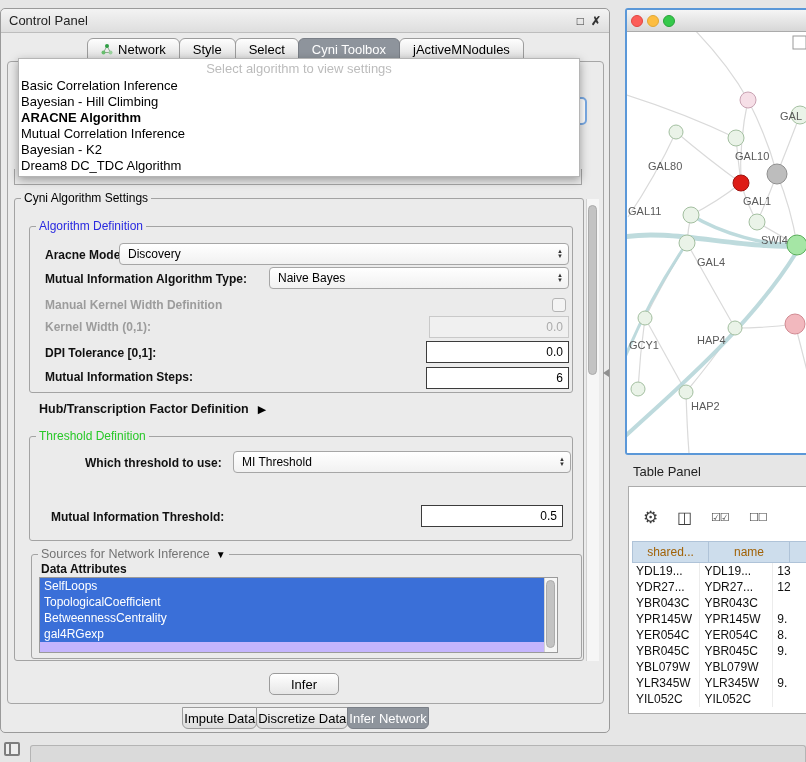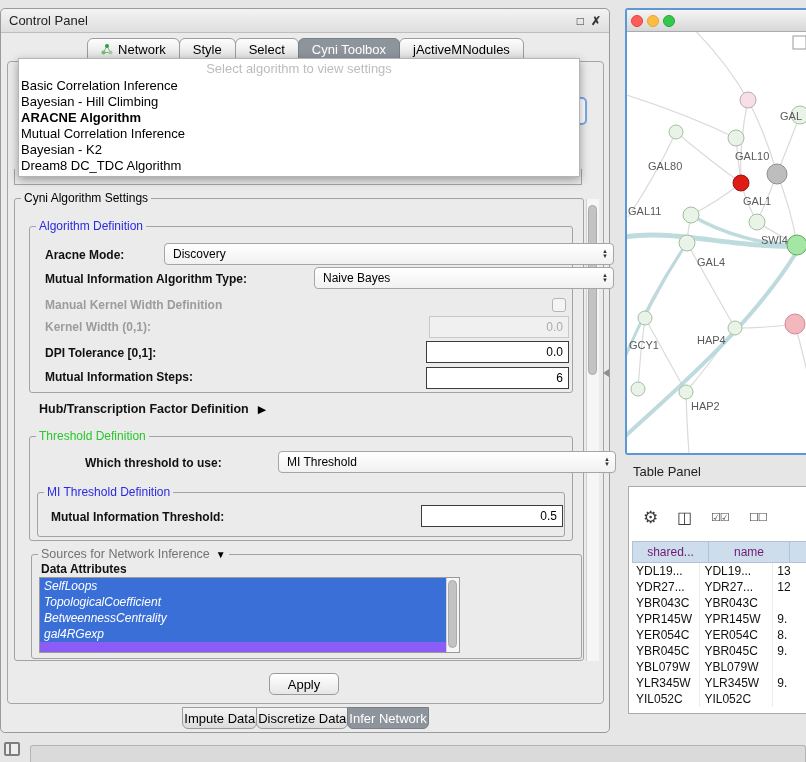--- a/index.html
+++ b/index.html
@@ -46,38 +46,38 @@
   .lg-black { color:#000; }
   .lg-blue { color:#2a2ae0; }
   .lg-green { color:#28c828; }
 
   .lbl { position:absolute; font-size:12px; font-weight:bold; color:#111; height:16px; line-height:16px; white-space:nowrap; }
   .lbl.dis { color:#9c9c9c; }
   .lbl.plain { font-weight:bold; font-size:12.5px; }
 
   .combo { position:absolute; height:22px; background:linear-gradient(#ffffff,#f1f1f1);
         border:1px solid #a6a6a6; border-radius:4px; display:flex; align-items:center;
-        padding-left:8px; font-size:12px; color:#000;margin-left:45px; }
+        padding-left:8px; font-size:12px; color:#000; }
   .ca { margin-left:auto; display:flex; flex-direction:column; align-items:center;
         justify-content:center; padding:0 5px; color:#333; }
   .ca i { font-style:normal; font-size:6px; line-height:5px; }
 
   .field { position:absolute; height:22px; border:1px solid #3c3c3c; background:#fff;
         font-size:12px; text-align:right; padding:0 5px; font-family:inherit; color:#000; }
   .field.dis { border:1px solid #c9c9c9; background:#f0f0f0; color:#ababab; }
 
   .checkbox { position:absolute; width:14px; height:14px; border:1px solid #b5b5b5;
         border-radius:3px; background:#f4f4f4; }
 
   .hub-row { position:absolute; left:38px; top:392px; height:16px; display:flex;
         align-items:center; gap:9px; }
   .tri { font-size:11px; color:#000; }
 
-  .attr-list { position:absolute; left:38px; top:568px; width:421px; height:76px;
-        background:#8b5cf6; border:1px solid #9a9a9a; overflow:hidden;font-style:italic; }
+  .attr-list { position:absolute; left:38px; top:568px; width:519px; height:76px;
+        background:#c4b5fd; border:1px solid #9a9a9a; overflow:hidden; }
   .attr-item { height:16px; line-height:16px; font-size:12px; padding-left:4px;
         background:#3a6fd8; color:#fff; width:504px; white-space:nowrap; }
   .vscroll { position:absolute; background:#f6f6f6; border-left:1px solid #d2d2d2; }
   .vthumb { position:absolute; left:1px; width:9px; background:#c3c3c3; border-radius:5px; border:1px solid #ababab; }
 
   .apply-btn { position:absolute; left:268px; top:664px; width:70px; height:22px;
         border:1px solid #9b9b9b; border-radius:5px; background:linear-gradient(#ffffff,#e6e6e6);
         font-size:13px; font-family:inherit; color:#000; }
 
   .cp-bottom-tabs { position:absolute; left:0; right:0; top:698px; height:22px;
@@ -98,21 +98,21 @@
   .tl.green { left:36px; background:#35c94b; border:1px solid #2aa33b; }
   .net-canvas { position:relative; height:421px; background:#fff; }
 
   
   .tp-label { position:absolute; left:633px; top:464px; font-size:13px; color:#222; }
   .tp { position:absolute; left:628px; top:486px; width:182px; height:228px;
         background:#fff; border:1px solid #ababab; overflow:hidden; }
   .tp-icon { position:absolute; color:#3d3d3d; }
   .tp-head { position:absolute; left:3px; top:54px; display:flex; }
   .tp-hcell { height:22px; background:#cdddec; border:1px solid #afc3d8; margin-left:-1px;
-        display:flex; align-items:center; justify-content:center; font-size:12px; color:#701a75; }
+        display:flex; align-items:center; justify-content:center; font-size:12px; color:#a16207; }
   .tp-hcell:first-child { margin-left:0; }
   .tp-rows { position:absolute; left:3px; top:76px; right:0; }
   .tp-row { display:flex; height:16px; align-items:center; font-size:12px; color:#111; }
   .tp-cell { padding-left:4px; overflow:hidden; white-space:nowrap; border-right:1px solid #ececec; height:16px; line-height:16px; }
 
   
   .mini-win { position:absolute; left:4px; top:742px; width:16px; height:14px;
         border:2px solid #7e7e7e; border-radius:2px; background:#eee; }
   .mini-inner { width:5px; height:100%; border-right:2px solid #7e7e7e; }
   .bottom-strip { position:absolute; left:30px; top:745px; width:776px; height:17px;
@@ -228,23 +228,20 @@
 
     <span class="lbl" style="left:84px;top:446px;">Which threshold to use:</span>
     <div class="combo" style="left:232px;top:442px;width:338px;">
       <span>MI Threshold</span>
       <span class="ca">
           <i>▲</i>
           <i>▼</i>
         </span>
     </div>
 
-    <fieldset class="fs" style="left:36px;top:476px;width:528px;height:52px;">
-      <legend class="lg-blue">MI Threshold Definition</legend>
-    </fieldset>
 
     <span class="lbl" style="left:50px;top:500px;">Mutual Information Threshold:</span>
     <input class="field" style="left: 420px; top: 496px; width: 142px;" value="0.5">
 
     <fieldset class="fs" style="left:30px;top:538px;width:551px;height:112px;">
       <legend style="display:flex;gap:6px;align-items:center;">
         <span style="font-size:12.5px;color:#737373;">Sources for Network Inference</span>
         <span class="tri" style="font-size:10px;">▼</span>
       </legend>
     </fieldset>
@@ -254,21 +251,21 @@
     <div class="attr-list">
       <div class="attr-item">SelfLoops</div>
       <div class="attr-item">TopologicalCoefficient</div>
       <div class="attr-item">BetweennessCentrality</div>
       <div class="attr-item">gal4RGexp</div>
       <div class="vscroll" style="right:0;top:0;width:13px;height:100%;">
         <div class="vthumb" style="top:2px;height:68px;"></div>
       </div>
     </div>
 
-    <button class="apply-btn">Apply</button>
+    <button class="apply-btn">Infer</button>
 
     <nav class="cp-bottom-tabs">
       <div class="btab">
           <span>Impute Data</span>
         </div>
       <div class="btab">
           <span>Discretize Data</span>
         </div>
       <div class="btab active">
           <span>Infer Network</span>

